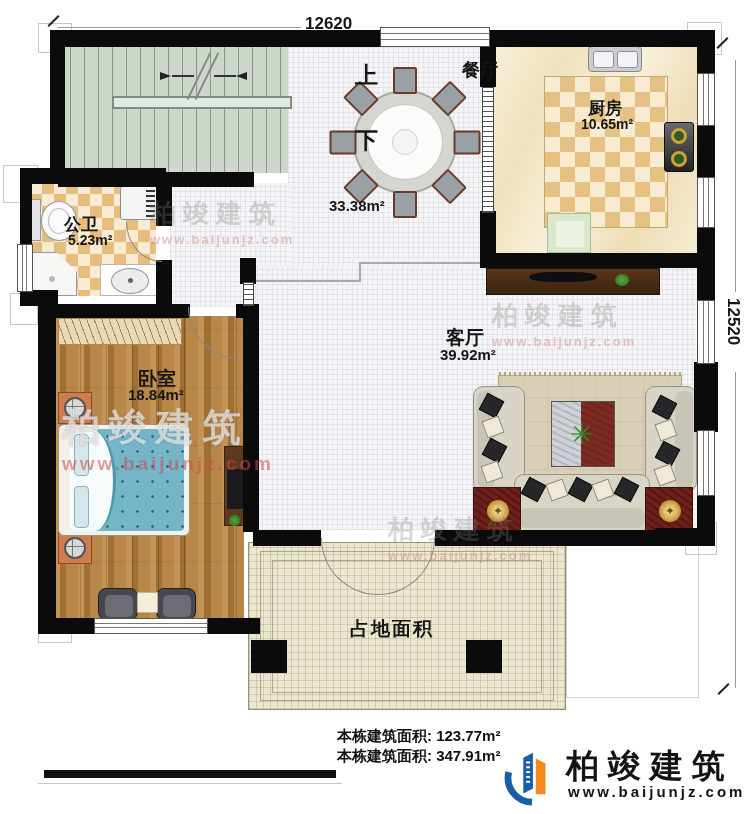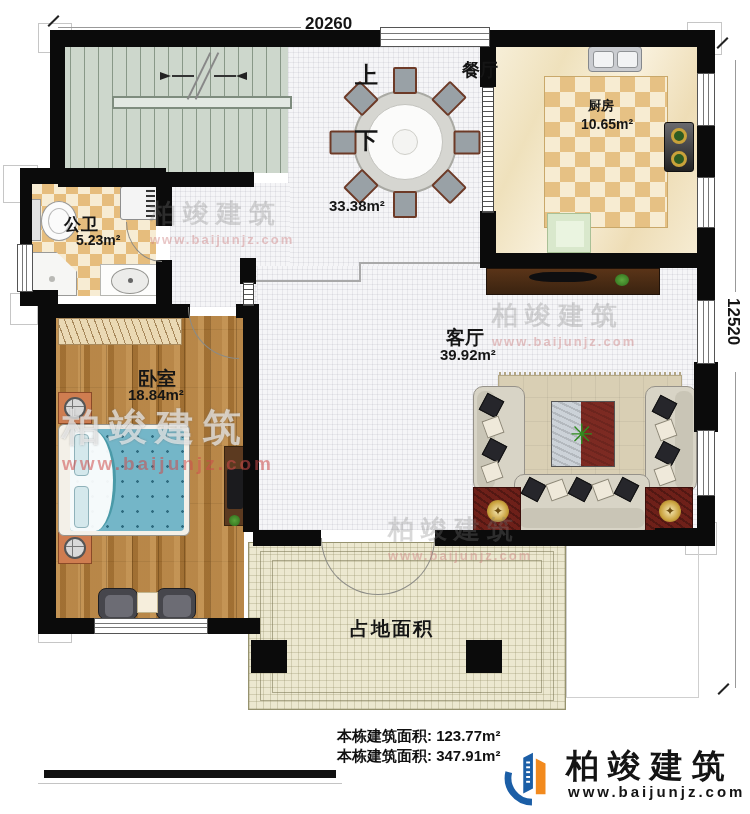--- a/index.html
+++ b/index.html
@@ -260,34 +260,34 @@
   </div>
   <div class="wm-big" style="left:62px;top:402px;font-size:38px;">
     <span>柏竣建筑</span><span class="url" style="font-size:19px;">www.baijunjz.com</span>
   </div>
   <div class="wm" style="left:388px;top:512px;font-size:26px;">
     <span>柏竣建筑</span><span class="url" style="font-size:13px;">www.baijunjz.com</span>
   </div>
 
   <div class="lbl" style="left:462px;top:58px;font-size:18px;">餐厅</div>
   <div class="lbl" style="left:329px;top:197px;font-size:15px;">33.38m²</div>
-  <div class="lbl" style="left:588px;top:97px;font-size:13px;">厨房</div>
+  <div class="lbl" style="left:588px;top:97px;font-size:17px;">厨房</div>
   <div class="lbl" style="left:581px;top:116px;font-size:14px;">10.65m²</div>
   <div class="lbl" style="left:64px;top:213px;font-size:17px;">公卫</div>
-  <div class="lbl" style="left:76px;top:232px;font-size:14px;">5.23m²</div>
+  <div class="lbl" style="left:68px;top:232px;font-size:14px;">5.23m²</div>
   <div class="lbl" style="left:138px;top:366px;font-size:19px;">卧室</div>
   <div class="lbl" style="left:128px;top:386px;font-size:15px;">18.84m²</div>
   <div class="lbl" style="left:446px;top:325px;font-size:19px;">客厅</div>
   <div class="lbl" style="left:440px;top:346px;font-size:15px;">39.92m²</div>
   <div class="lbl" style="left:350px;top:616px;font-size:19px;letter-spacing:2px;">占地面积</div>
   <div class="lbl" style="left:355px;top:60px;font-size:23px;">上</div>
   <div class="lbl" style="left:355px;top:125px;font-size:23px;">下</div>
 
   <div class="dimline" style="left:58px;top:27px;width:243px;height:1px;"></div>
-  <div class="lbl" style="left:305px;top:14px;font-size:17px;">20260</div>
+  <div class="lbl" style="left:305px;top:14px;font-size:17px;">12620</div>
   <div class="tick" style="left:46px;top:20px;"></div>
   <div class="tick" style="left:715px;top:42px;"></div>
   <div class="dimline" style="left:735px;top:60px;width:1px;height:232px;"></div>
   <div class="dimline" style="left:735px;top:372px;width:1px;height:316px;"></div>
   <div class="lbl" style="left:743px;top:298px;font-size:17px;transform:rotate(90deg);transform-origin:left top;">12520</div>
   <div class="tick" style="left:716px;top:688px;"></div>
 
   <div class="abs" style="left:44px;top:770px;width:292px;height:8px;background:#111;"></div>
   <div class="abs" style="left:38px;top:783px;width:304px;height:1px;background:#c4c4c4;"></div>
   <div class="abs" style="left:337px;top:726px;color:#111;font-size:15px;font-weight:600;line-height:20px;">

